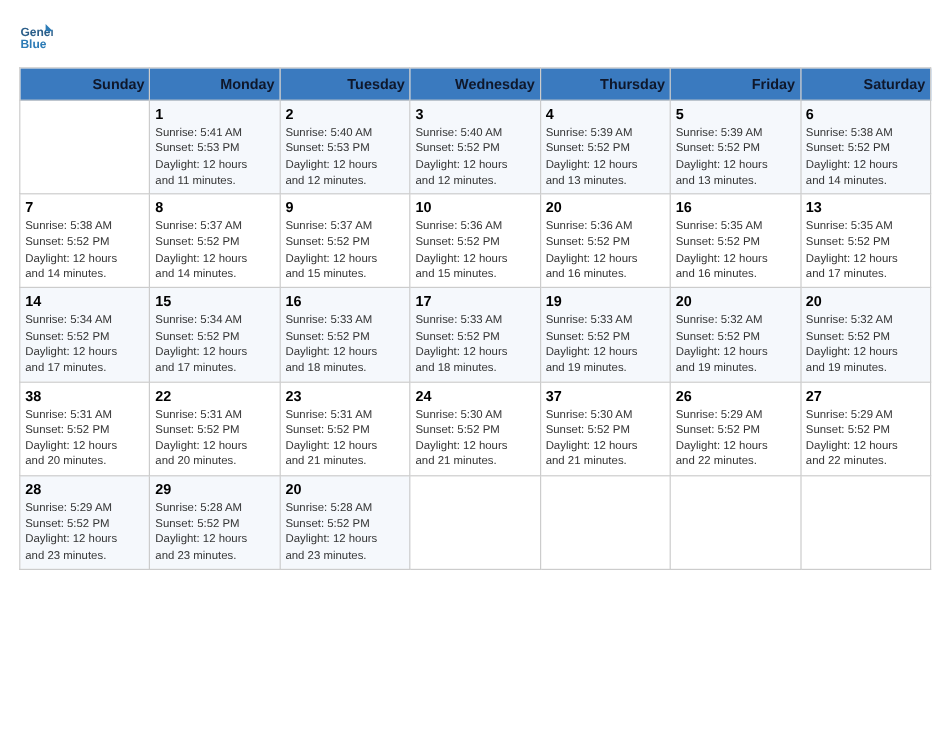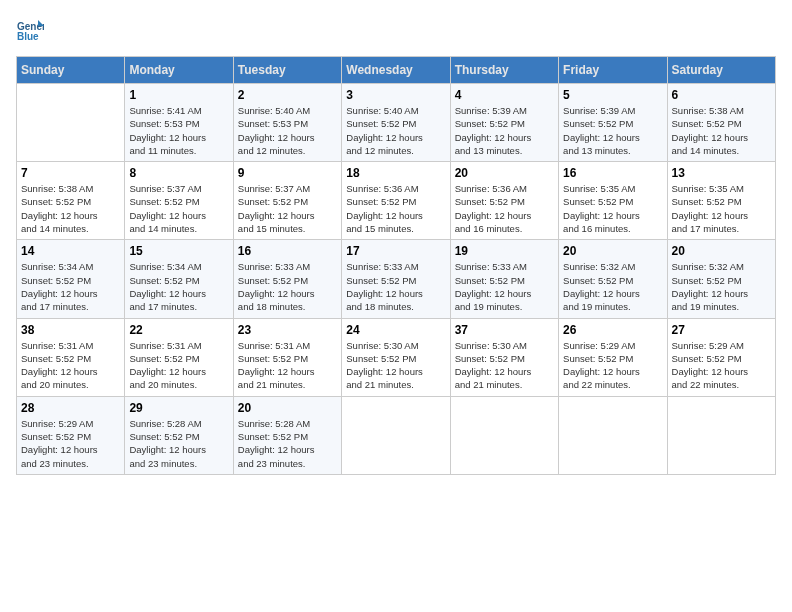--- a/index.html
+++ b/index.html
@@ -41,23 +41,23 @@
       align-items: flex-start;
       margin-bottom: 2px;
     }
     table {
       width: 100%;
       border-collapse: collapse;
       font-size: 10.5px;
     }
     thead tr th {
       background-color: #3a7abf;
-      color: #e5e5e5;
+      color: #0f172a;
       padding: 6px 4px;
-      text-align: left;
+      text-align: right;
       font-size: 12px;
       font-weight: bold;
       border: 1px solid #ccc;
       margin-top: 36px;
     }
     tbody tr td {
       border: 1px solid #ccc;
       vertical-align: top;
       padding: 4px;
       min-height: 80px;
@@ -151,21 +151,21 @@
         </td>
         <td>
           <span class="day-num">8</span>
           <div class="day-info">Sunrise: 5:37 AM<br>Sunset: 5:52 PM<br>Daylight: 12 hours<br>and 14 minutes.</div>
         </td>
         <td>
           <span class="day-num">9</span>
           <div class="day-info">Sunrise: 5:37 AM<br>Sunset: 5:52 PM<br>Daylight: 12 hours<br>and 15 minutes.</div>
         </td>
         <td>
-          <span class="day-num">18</span>
+          <span class="day-num">10</span>
           <div class="day-info">Sunrise: 5:36 AM<br>Sunset: 5:52 PM<br>Daylight: 12 hours<br>and 15 minutes.</div>
         </td>
         <td>
           <span class="day-num">20</span>
           <div class="day-info">Sunrise: 5:36 AM<br>Sunset: 5:52 PM<br>Daylight: 12 hours<br>and 16 minutes.</div>
         </td>
         <td>
           <span class="day-num">16</span>
           <div class="day-info">Sunrise: 5:35 AM<br>Sunset: 5:52 PM<br>Daylight: 12 hours<br>and 16 minutes.</div>
         </td>

